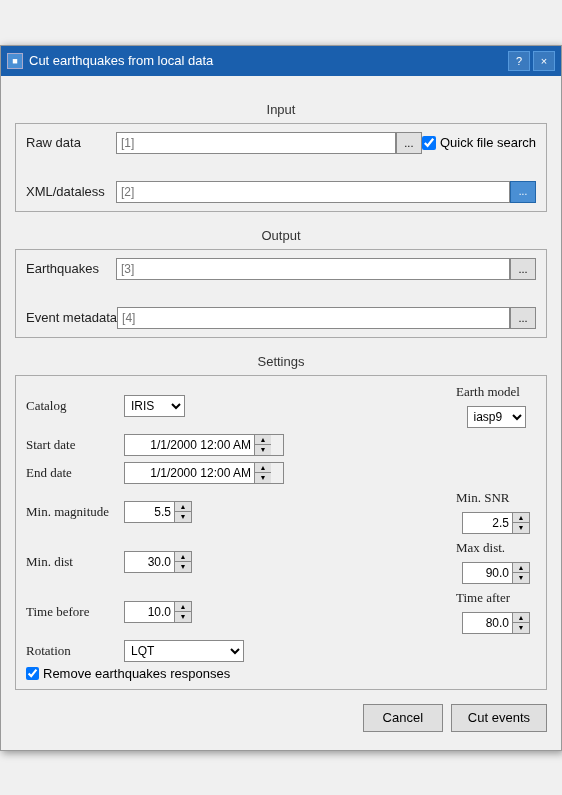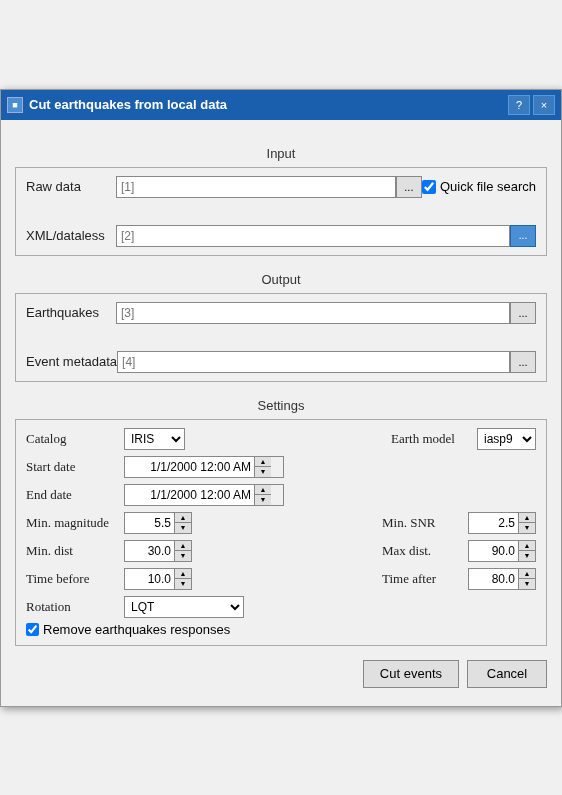--- a/index.html
+++ b/index.html
@@ -35,21 +35,21 @@
       display: flex;
       align-items: center;
       justify-content: center;
       font-size: 9px;
       color: white;
       flex-shrink: 0;
     }
     .title-bar-text {
       flex: 1;
       font-size: 13px;
-      font-weight: bold;
+      font-weight: normal;
     }
     .title-bar-buttons {
       display: flex;
       gap: 3px;
     }
     .title-btn {
       width: 22px;
       height: 20px;
       background: #3a7abf;
       border: 1px solid #5599dd;
@@ -149,20 +149,21 @@
       font-size: 12px;
       padding: 1px 2px;
       cursor: pointer;
       outline: none;
     }
     .right-group {
       display: flex;
       align-items: center;
       gap: 6px;
       margin-left: auto;
+      flex-direction: column;
     }
     .right-group .label {
       min-width: 80px;
     }
     .spin-input-container {
       display: flex;
       align-items: stretch;
       height: 22px;
       border: 1px solid #888;
     }
@@ -386,18 +387,18 @@
       </div>
 
       <div class="remove-resp-row">
         <input type="checkbox" id="rmresp" checked="" style="">
         <label for="rmresp">Remove earthquakes responses</label>
       </div>
 
     </div>
 
     <div class="bottom-buttons">
+      <button class="action-btn">Cancel</button>
       <button class="action-btn">Cut events</button>
-      <button class="action-btn">Cancel</button>
     </div>
 
   </div>
 </div>
 
 </body></html>

